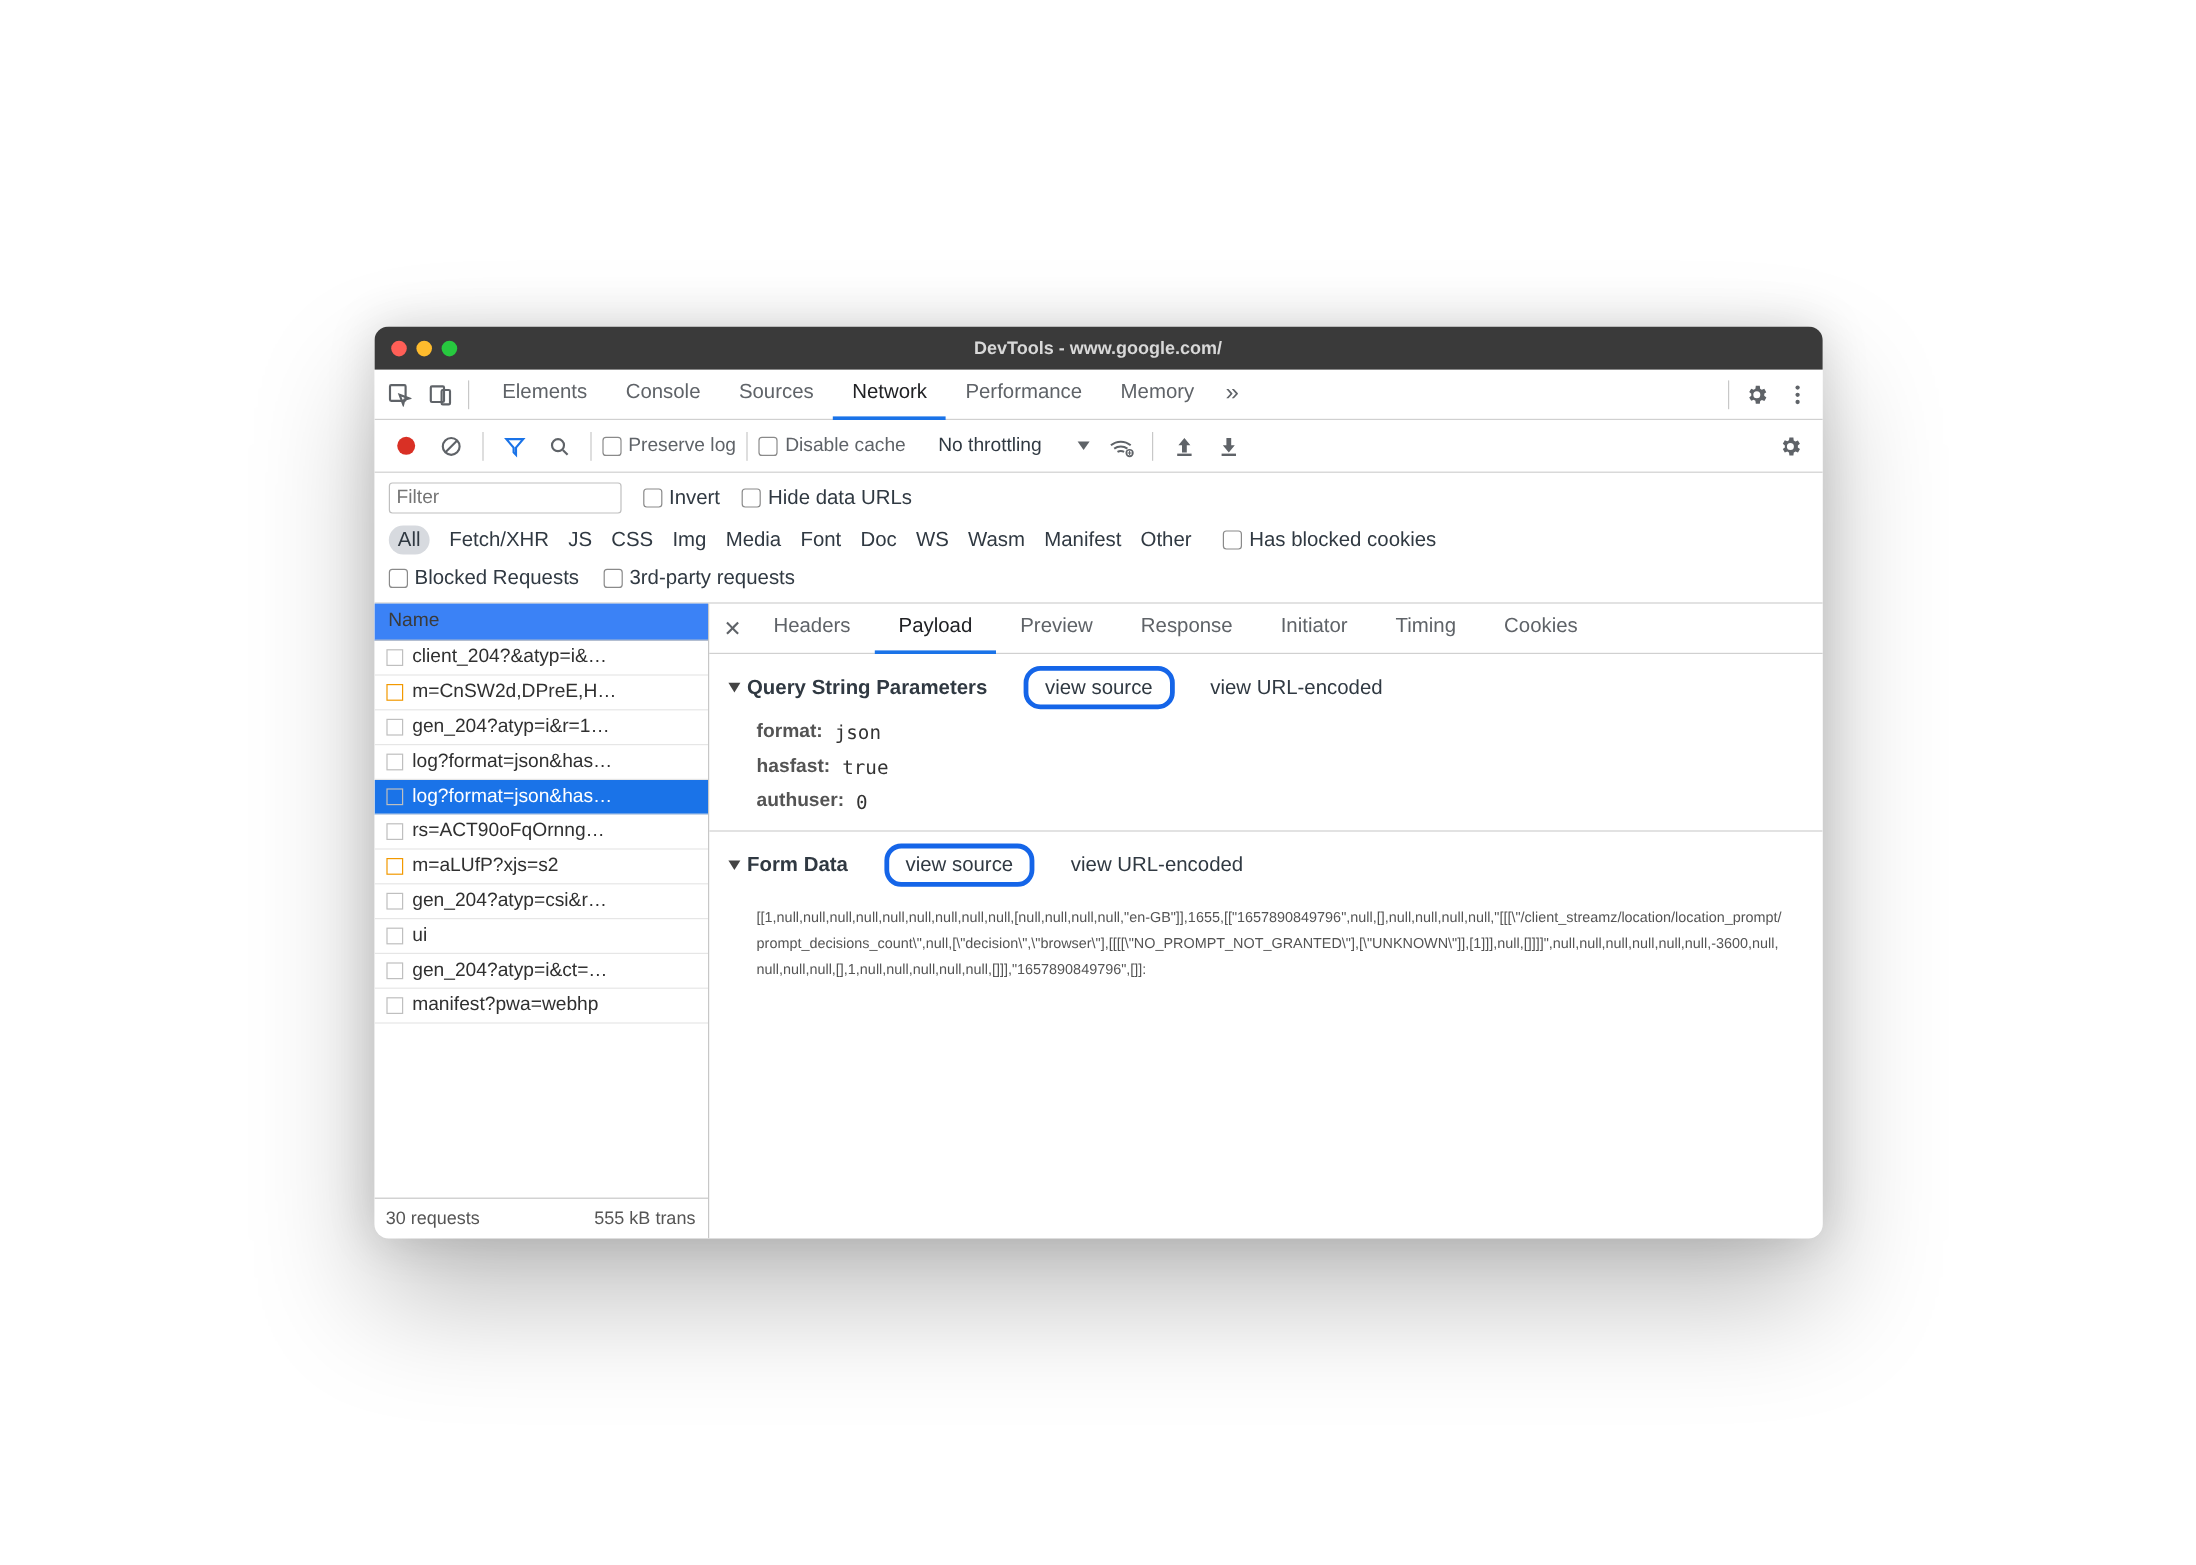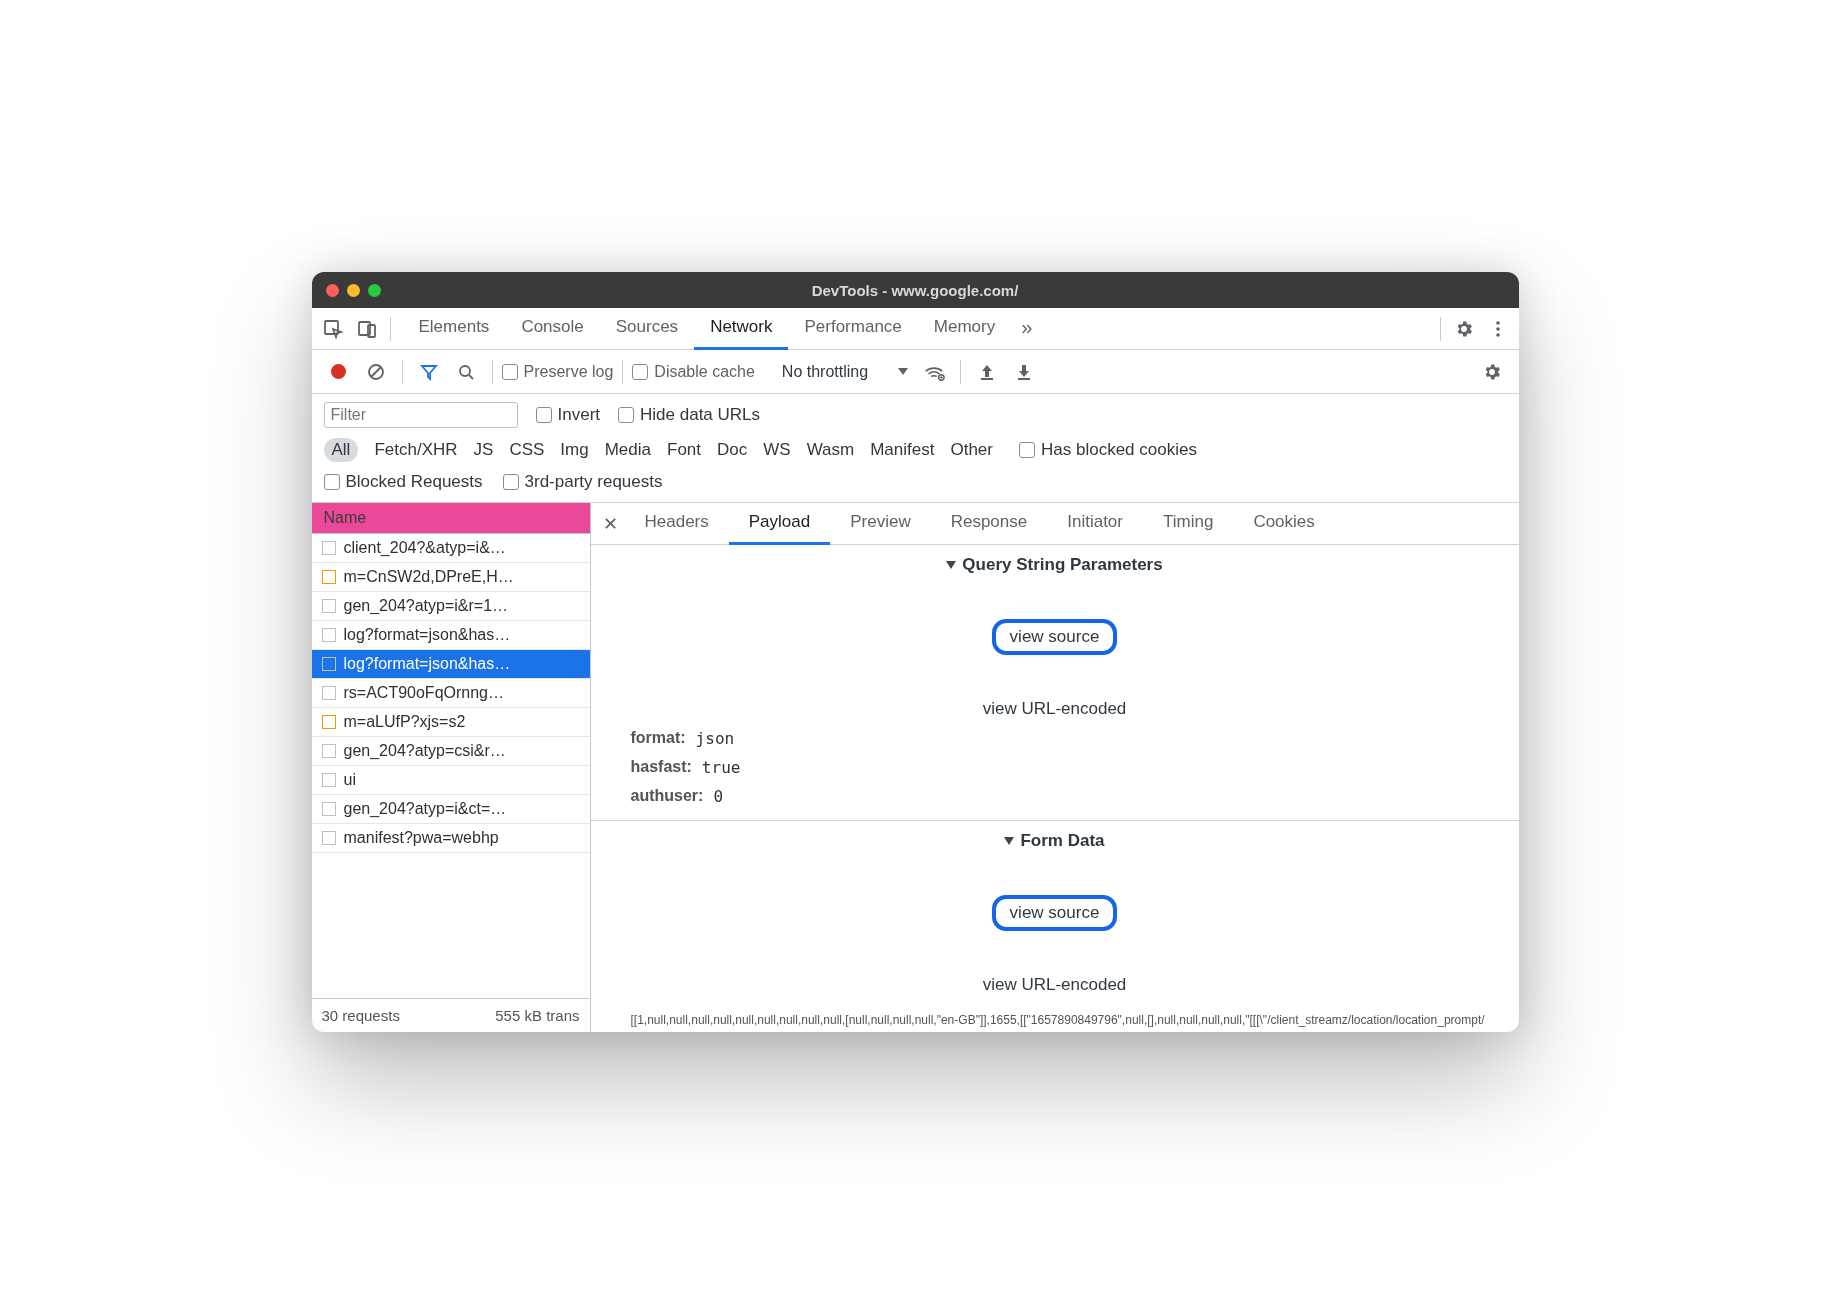--- a/index.html
+++ b/index.html
@@ -73,21 +73,21 @@
   .pill { padding:2px 8px; border-radius:12px; }
   .pill.active { background:#d7dadf; }
   .row3 { display:flex; align-items:center; gap:20px;text-align:right; }
 
   
   .main { flex:1; display:flex; min-height:0; }
   .left {
     width:279px; border-right:1px solid #c7c7c7; display:flex; flex-direction:column; min-height:0;
   }
   .list-hdr {
-    background:#ec4899; border-bottom:1px solid #c7c7c7; padding:6px 12px;
+    background:#3b82f6; border-bottom:1px solid #c7c7c7; padding:6px 12px;
     font-size:16px; color:#3a3a3a; font-weight:500;
   }
   .list { flex:1; overflow:hidden; }
   .req {
     display:flex; align-items:center; gap:8px; padding:5px 10px;
     border-bottom:1px solid #e6e6e6; font-size:16px; color:#303030;
     white-space:nowrap; overflow:hidden; text-overflow:ellipsis;
   }
   .req .fname { overflow:hidden; text-overflow:ellipsis; }
   .req.sel { background:#1a73e8; color:#fff; }
@@ -107,21 +107,21 @@
   .dtab {
     padding:0 20px; height:42px; display:flex; align-items:center;
     font-size:17px; color:#5f6368; border-bottom:3px solid transparent;
   }
   .dtab.active { color:#202124; border-bottom-color:#1a73e8; font-weight:500; }
   .xclose { width:28px; font-size:18px; color:#5f6368; text-align:center; cursor:pointer; }
 
   .detail-body { flex:1; overflow:auto; }
 
   .section { border-bottom:1px solid #d0d0d0; padding:10px 16px 14px; }
-  .sec-head { display:flex; align-items:center; gap:44px; font-size:17px; color:#303942; margin-bottom:10px; flex-wrap:wrap;flex-direction:column;}
+  .sec-head { display:flex; align-items:center; gap:30px; font-size:17px; color:#303942; margin-bottom:10px; flex-wrap:wrap;}
   .sec-title { font-weight:700; display:flex; align-items:center; gap:6px; }
   .disclose { width:0;height:0;border-left:5px solid transparent;border-right:5px solid transparent;border-top:8px solid #444;}
   .viewlink { color:#303942; }
   .viewlink.boxed {
     border:4px solid #1565e8; border-radius:14px; padding:4px 14px;
   }
   .kv { padding-left:24px; display:flex; flex-direction:column; gap:10px; font-size:16px; }
   .kv-row { display:flex; gap:10px; }
   .kv-row .k { font-weight:700; color:#545454;}
   .kv-row .v { font-family: ui-monospace, Menlo, Consolas, monospace; color:#333; }

